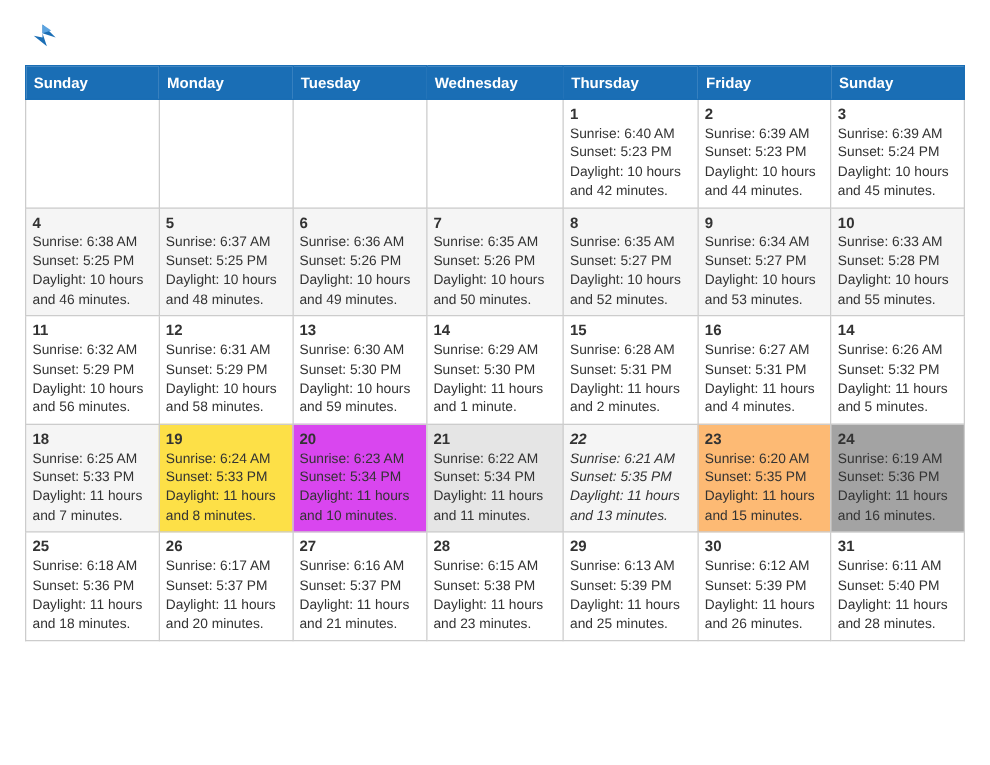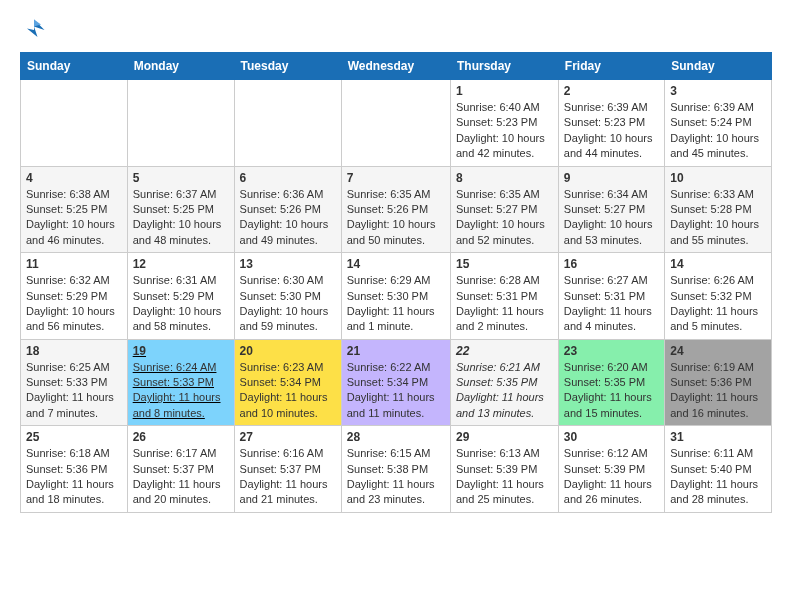--- a/index.html
+++ b/index.html
@@ -198,37 +198,37 @@
         <td>
           <span class="day-number">14</span>
           <div class="day-info">Sunrise: 6:26 AM<br>Sunset: 5:32 PM<br>Daylight: 11 hours<br>and 5 minutes.</div>
         </td>
       </tr>
       <tr>
         <td style="background: rgb(245, 245, 245);">
           <span class="day-number">18</span>
           <div class="day-info">Sunrise: 6:25 AM<br>Sunset: 5:33 PM<br>Daylight: 11 hours<br>and 7 minutes.</div>
         </td>
-        <td style="background: #7dd3fc; text-decoration: underline;">
+        <td style="background: #fde047;">
           <span class="day-number">19</span>
           <div class="day-info">Sunrise: 6:24 AM<br>Sunset: 5:33 PM<br>Daylight: 11 hours<br>and 8 minutes.</div>
         </td>
-        <td style="background: #fde047;">
+        <td style="background: #d946ef;">
           <span class="day-number">20</span>
           <div class="day-info">Sunrise: 6:23 AM<br>Sunset: 5:34 PM<br>Daylight: 11 hours<br>and 10 minutes.</div>
         </td>
-        <td style="background: #c4b5fd;">
+        <td style="background: #e5e5e5;">
           <span class="day-number">21</span>
           <div class="day-info">Sunrise: 6:22 AM<br>Sunset: 5:34 PM<br>Daylight: 11 hours<br>and 11 minutes.</div>
         </td>
         <td style="background: rgb(245, 245, 245); font-style: italic;">
           <span class="day-number">22</span>
           <div class="day-info">Sunrise: 6:21 AM<br>Sunset: 5:35 PM<br>Daylight: 11 hours<br>and 13 minutes.</div>
         </td>
-        <td style="background: #86efac;">
+        <td style="background: #fdba74;">
           <span class="day-number">23</span>
           <div class="day-info">Sunrise: 6:20 AM<br>Sunset: 5:35 PM<br>Daylight: 11 hours<br>and 15 minutes.</div>
         </td>
         <td style="background: #a3a3a3;">
           <span class="day-number">24</span>
           <div class="day-info">Sunrise: 6:19 AM<br>Sunset: 5:36 PM<br>Daylight: 11 hours<br>and 16 minutes.</div>
         </td>
       </tr>
       <tr>
         <td>

